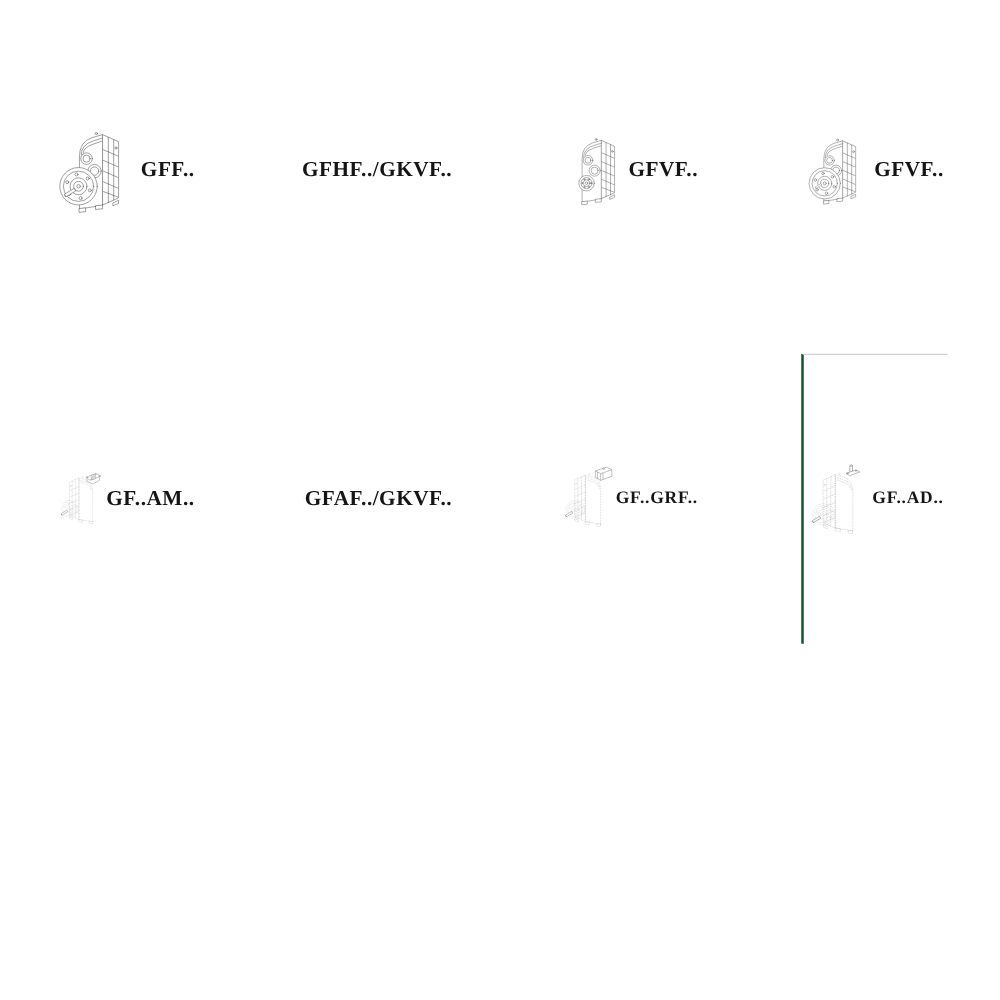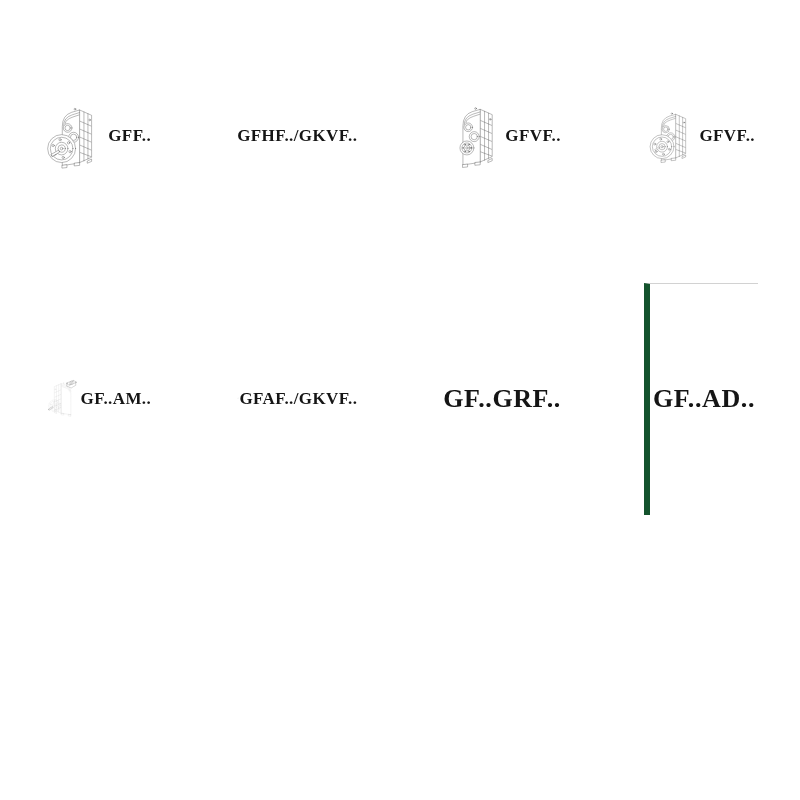--- a/index.html
+++ b/index.html
@@ -19,22 +19,22 @@
   .drawing {
     flex: 1 1 auto; width: 100%; min-height: 0;
     display: flex; align-items: center; justify-content: center;
   }
   .drawing svg { width: 100%; height: 100%; }
   .label {
     flex: 0 0 auto; font-weight: bold; font-size: 17px;
     letter-spacing: 0.4px; color: #151515; margin-top: 2px;
     white-space: nowrap;
   }
-  .label-lg { font-size: 26px; letter-spacing: 0.6px; }
-  .cell-boxed { border-left: 6px solid #14532d; border-top: 1px solid #d2d2d2; }
+  .label-lg { font-size: 14px; letter-spacing: 0.6px; }
+  .cell-boxed { border-left: 2px solid #14532d; border-top: 1px solid #d2d2d2; }
 
   svg.solid {
     stroke: #3f3f3f; fill: #ffffff; stroke-width: 1.1;
     stroke-linejoin: round; stroke-linecap: round;
   }
   svg.dashed {
     stroke: #8c8c8c; fill: none; stroke-width: 1;
     stroke-dasharray: 3 2.4; stroke-linejoin: round;
   }
   svg.dashed .opaque {

